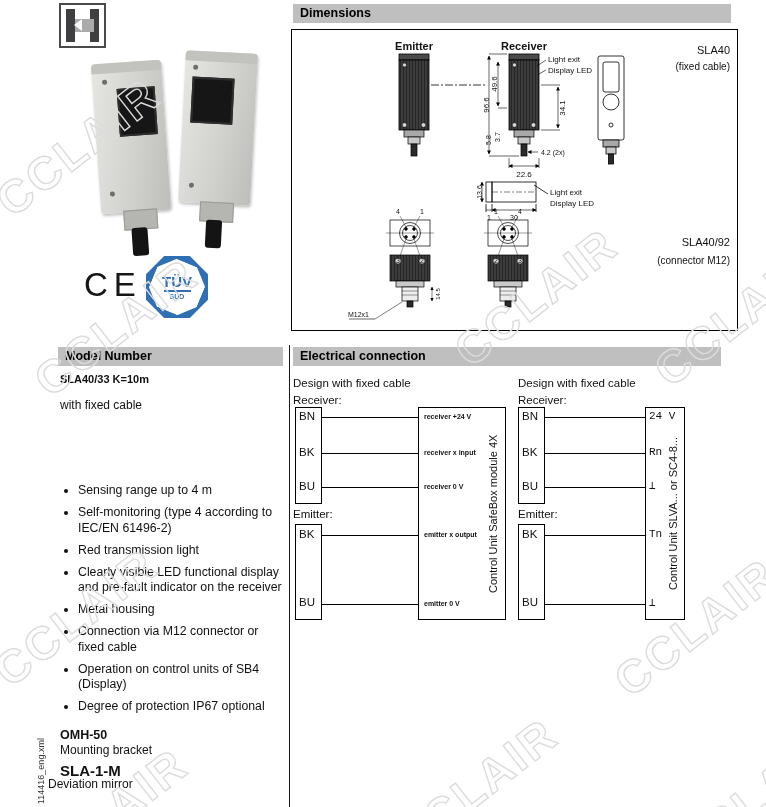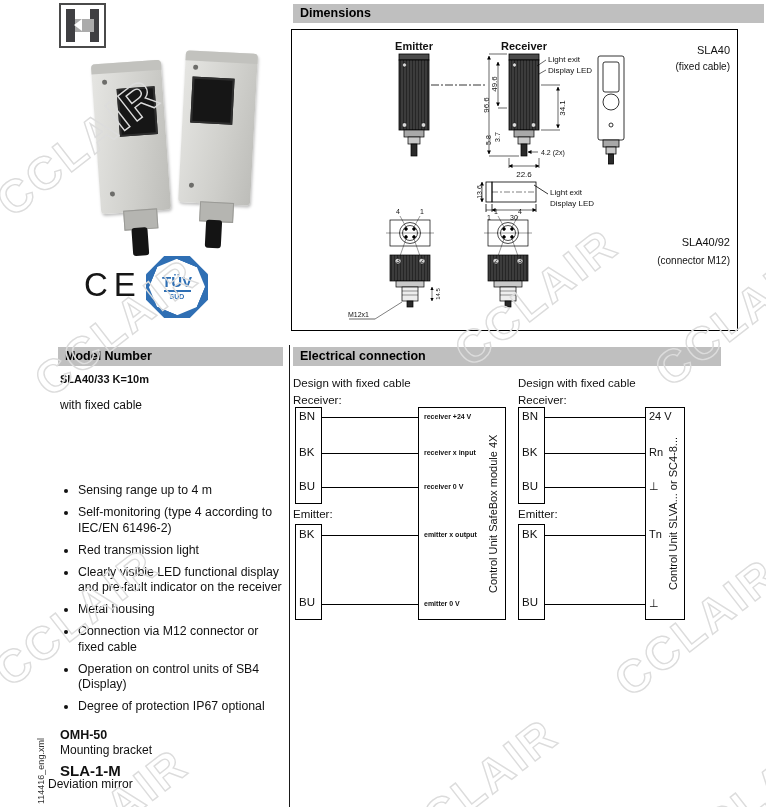--- a/index.html
+++ b/index.html
@@ -16,21 +16,21 @@
   
   .bold13{font-weight:bold;font-size:11px;}
   .t12{font-size:12px;}
   ul.features{margin:0;padding:0 0 0 20px;font-size:12.3px;line-height:15.5px;}
   ul.features li{margin-bottom:6.5px;}
   
   .wirebox{position:absolute;border:1px solid #000;background:#fff;box-sizing:border-box;}
   .wire{position:absolute;height:1px;background:#000;}
   .wlabel{position:absolute;font-size:11.5px;line-height:13px;}
   .pin-s{position:absolute;font-size:7px;font-weight:bold;line-height:8px;}
-  .pin-m{position:absolute;font-size:11px;line-height:12px;}
+  .pin-m{position:absolute;font-size:11px;line-height:12px;font-family:Liberation Mono, monospace;}
   .vtext{position:absolute;writing-mode:vertical-rl;transform:rotate(180deg);
          text-align:center;font-size:11px;display:flex;align-items:center;justify-content:center;}
   .elabel{position:absolute;font-size:11.5px;}
   
   .logo{position:absolute;left:59px;top:3px;width:47px;height:45px;border:2px solid #4a4a4a;
         background:#fff;box-sizing:border-box;}
   .logo .lbar{position:absolute;top:4px;width:9px;height:33px;background:#3f3f42;}
   .logo .beam{position:absolute;left:14px;top:14px;width:19px;height:13px;background:#ababab;}
   .logo .arrow{position:absolute;left:13px;top:14px;width:0;height:0;
         border-top:6.5px solid transparent;border-bottom:6.5px solid transparent;
@@ -134,21 +134,21 @@
 
   <div class="abs" style="left:60px;top:728px;font-weight:bold;font-size:12.5px">OMH-50</div>
   <div class="abs t12" style="left:60px;top:743px">Mounting bracket</div>
   <div class="abs" style="left:60px;top:762px;font-weight:bold;font-size:15px">SLA-1-M</div>
   <div class="abs t12" style="left:48px;top:777px">Deviation mirror</div>
 
   <div class="sidevert">114416_eng.xml</div>
 
   <div class="divider"></div>
 
-  <div class="bar" style="left:293px;top:4px;width:471px">Dimensions</div>
+  <div class="bar" style="left:293px;top:4px;width:438px">Dimensions</div>
 
   <div class="dimbox">
     <svg width="445" height="300" viewBox="0 0 445 300">
       <defs>
         <pattern id="hv" width="3" height="4" patternUnits="userSpaceOnUse">
           <rect width="3" height="4" fill="#262626"></rect>
           <line x1="2" y1="0" x2="2" y2="4" stroke="#6e6e6e" stroke-width="0.6"></line>
         </pattern>
         <marker id="ar" viewBox="0 0 10 10" refX="9" refY="5" markerWidth="6.5" markerHeight="6.5" orient="auto-start-reverse">
           <path d="M0 0L10 5L0 10z" fill="#000"></path>

